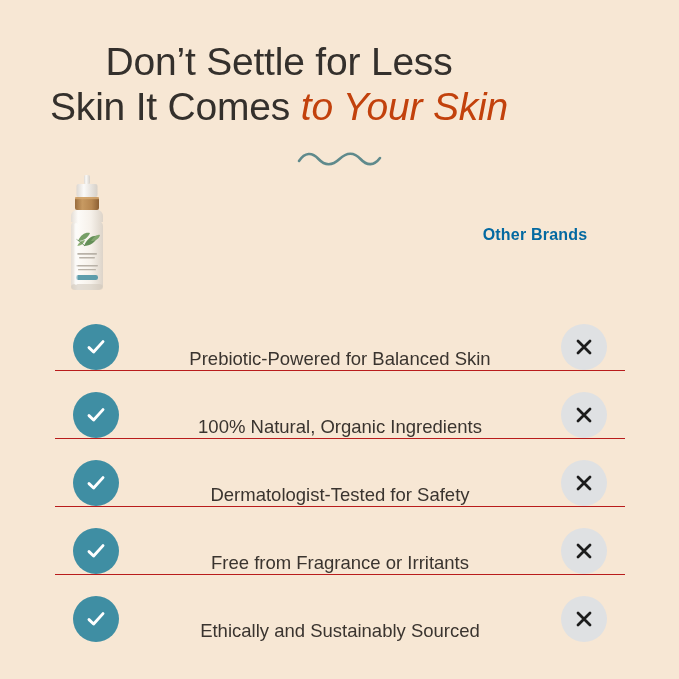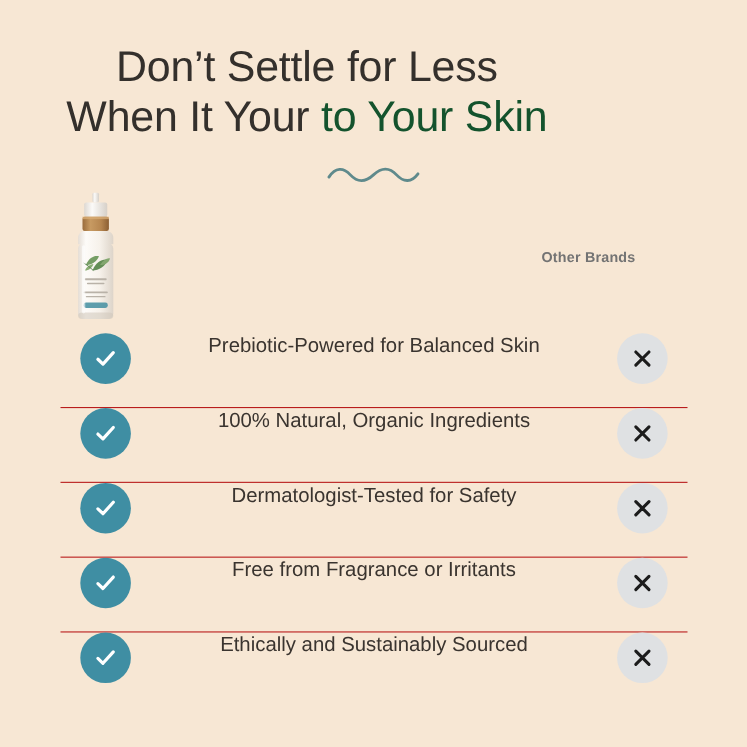--- a/index.html
+++ b/index.html
@@ -33,21 +33,22 @@
     color: #34302c;
     font-size: 39px;
     font-weight: 400;
     letter-spacing: -0.2px;
   }
   .headline .line {
     display: block;
     white-space: nowrap;
   }
   .headline .accent {
-    color: #14532d;
+    color: #c2410c;
+    font-style: italic;
     font-weight: 500;
   }
 
   
   .squiggle {
     position: absolute;
     top: 148px;
     left: 297px;
     width: 85px;
     height: 22px;
@@ -62,38 +63,38 @@
     height: 118px;
   }
 
   
   .other-brands {
     position: absolute;
     top: 226px;
     left: 430px;
     width: 210px;
     text-align: center;
-    font-size: 13px;
+    font-size: 16px;
     font-weight: bold;
-    color: #737373;
+    color: #0369a1;
     letter-spacing: 0.2px;
   }
 
   
   .table {
     position: absolute;
     left: 55px;
     top: 303px;
     width: 570px;
   }
   .row {
     position: relative;
     height: 67px;
     display: flex;
-    align-items: flex-start;
+    align-items: flex-end;
     gap: 12px;
   }
   .row + .row {
     border-top: 1px solid #b91c1c;
   }
 
   .mark {
     width: 46px;
     height: 46px;
     border-radius: 50%;
@@ -122,21 +123,21 @@
   .spacer-left { width: 6px; flex: 0 0 6px; }
   .spacer-right { width: 6px; flex: 0 0 6px; }
 </style>
 </head>
 <body>
 
 <div class="page">
 
   <div class="headline">
     <span class="line">Don’t Settle for Less</span>
-    <span class="line"><span>When It Your </span><span class="accent">to Your Skin</span></span>
+    <span class="line"><span>Skin It Comes </span><span class="accent">to Your Skin</span></span>
   </div>
 
   <div class="squiggle">
     <svg width="85" height="22" viewBox="0 0 85 22" fill="none" xmlns="http://www.w3.org/2000/svg">
       <path d="M2 13 C 8 4, 15 4, 21.5 11 C 28 18, 35 18, 42.5 11 C 50 4, 57 4, 63.5 11 C 70 18, 77 18, 83 10" stroke="#5f8a8c" stroke-width="2.6" stroke-linecap="round" fill="none"></path>
     </svg>
   </div>
 
   <div class="bottle">
     <svg width="46" height="118" viewBox="0 0 46 118" xmlns="http://www.w3.org/2000/svg">

